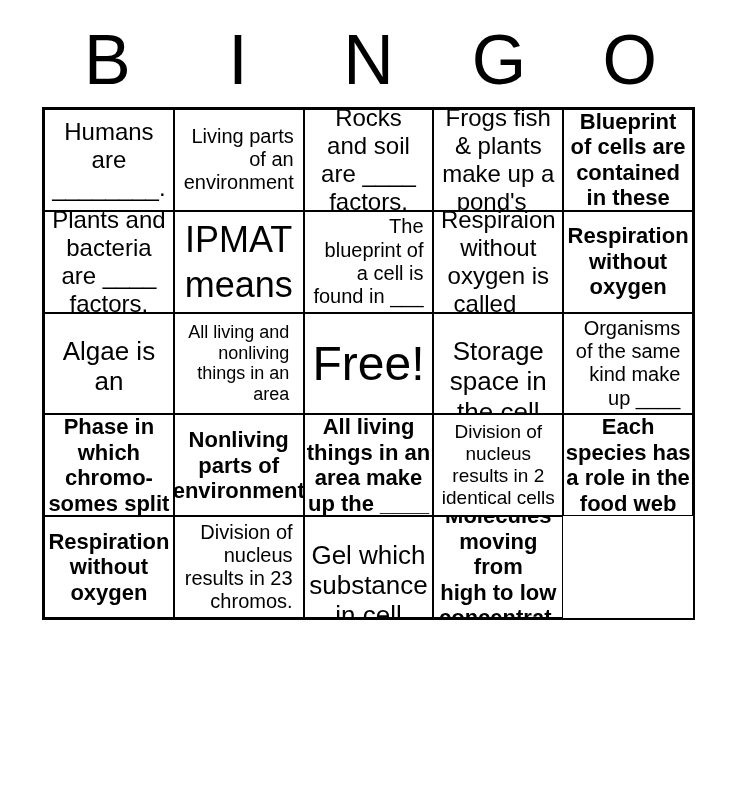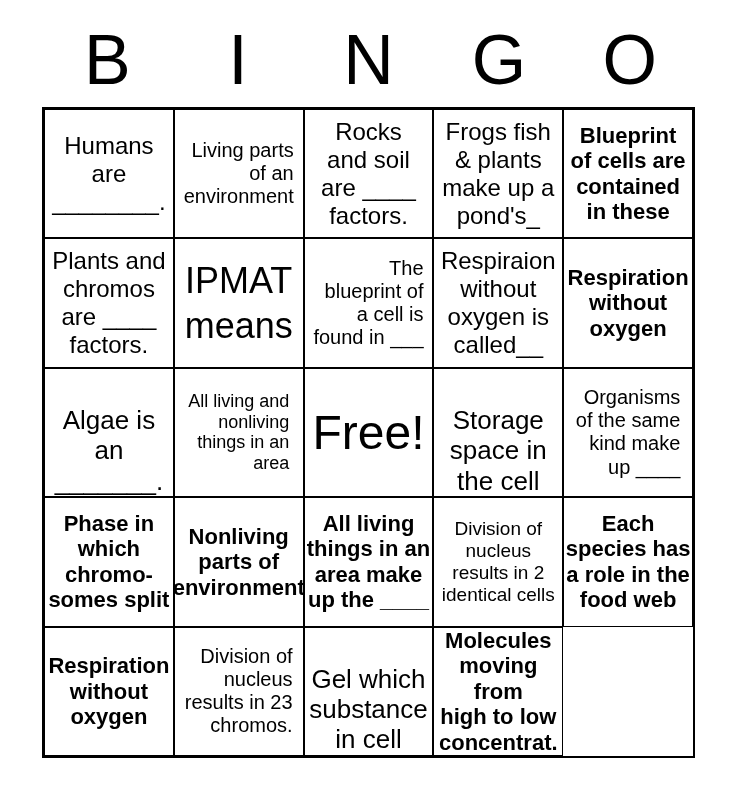--- a/index.html
+++ b/index.html
@@ -29,21 +29,21 @@
     font-size: 70px;
     line-height: 84px;
     font-weight: 400;
     color: #000000;
   }
   .grid {
     position: absolute;
     left: 42px;
     top: 107px;
     width: 653px;
-    height: 651px;
+    height: 513px;
     box-sizing: border-box;
     display: grid;
     grid-template-columns: repeat(5, 1fr);
     grid-template-rows: repeat(5, 1fr);
     border: 2px solid #000000;
     background: #ffffff;
   }
   .cell {
     box-sizing: border-box;
     border: 1px solid #000000;
@@ -109,21 +109,21 @@
       </div>
     <div class="cell fs22">
         <span>Blueprint
 of cells are
 contained
 in these</span>
       </div>
 
     <div class="cell fs24">
         <span>Plants and
-chromos
+bacteria
 are ____
 factors.</span>
       </div>
     <div class="cell fs36">
         <span>IPMAT
 means</span>
       </div>
     <div class="cell fs20">
         <span>The
 blueprint of

